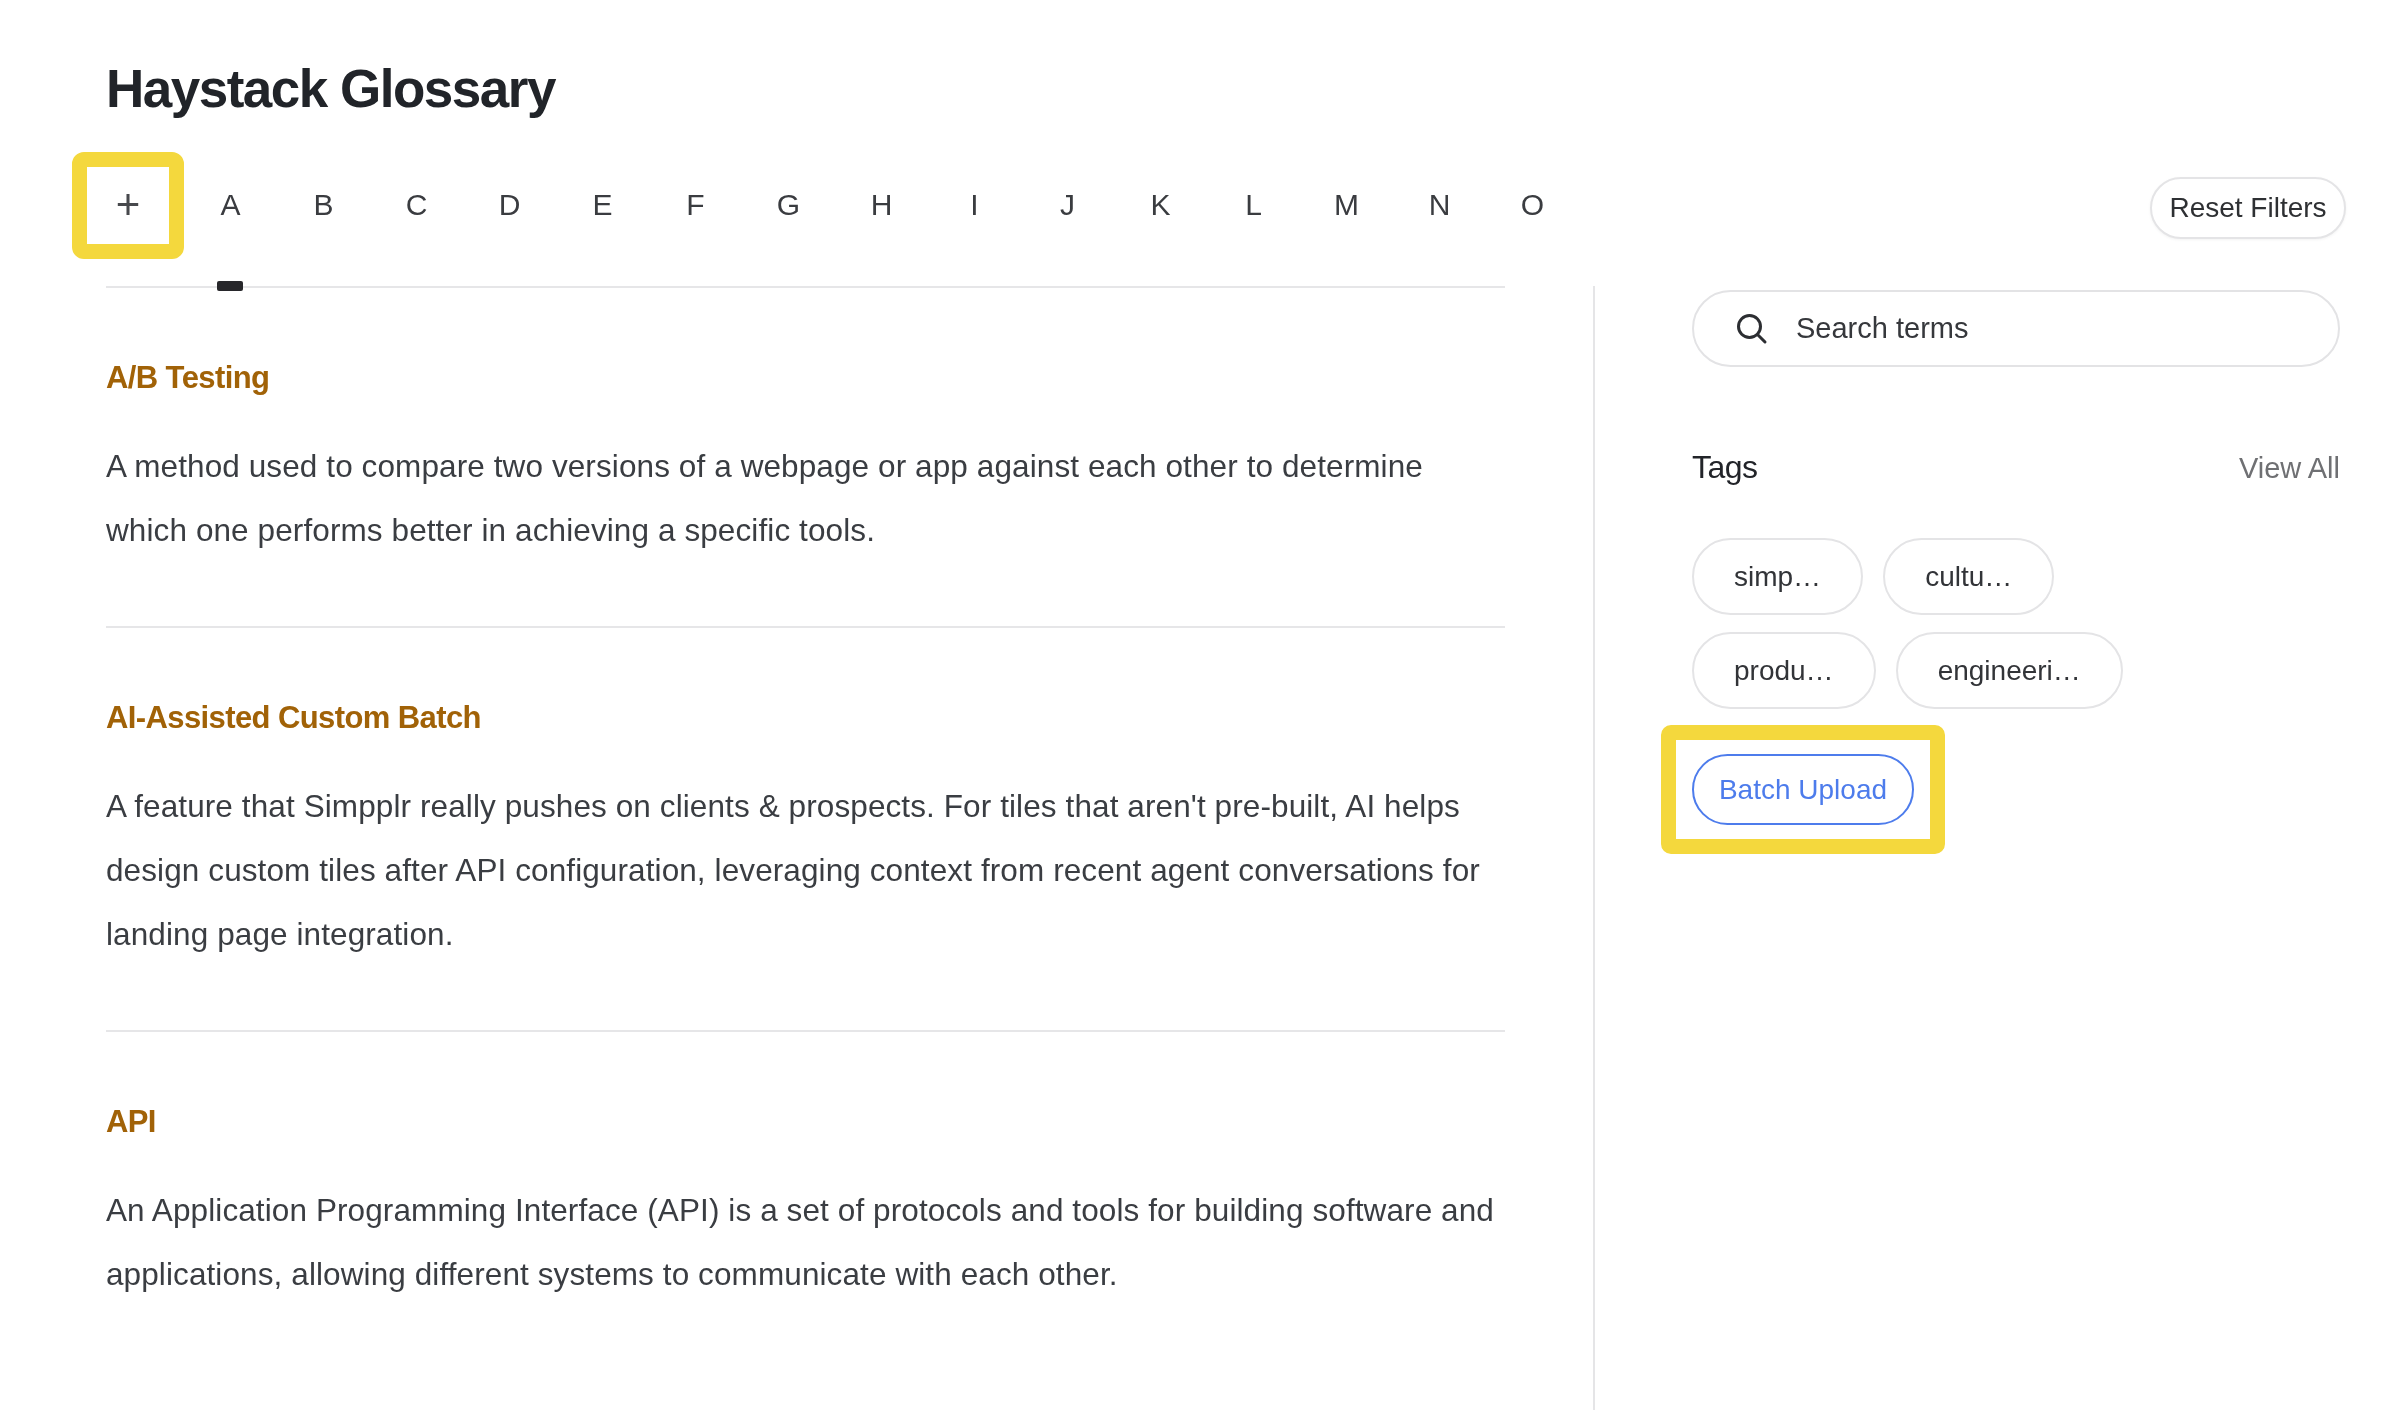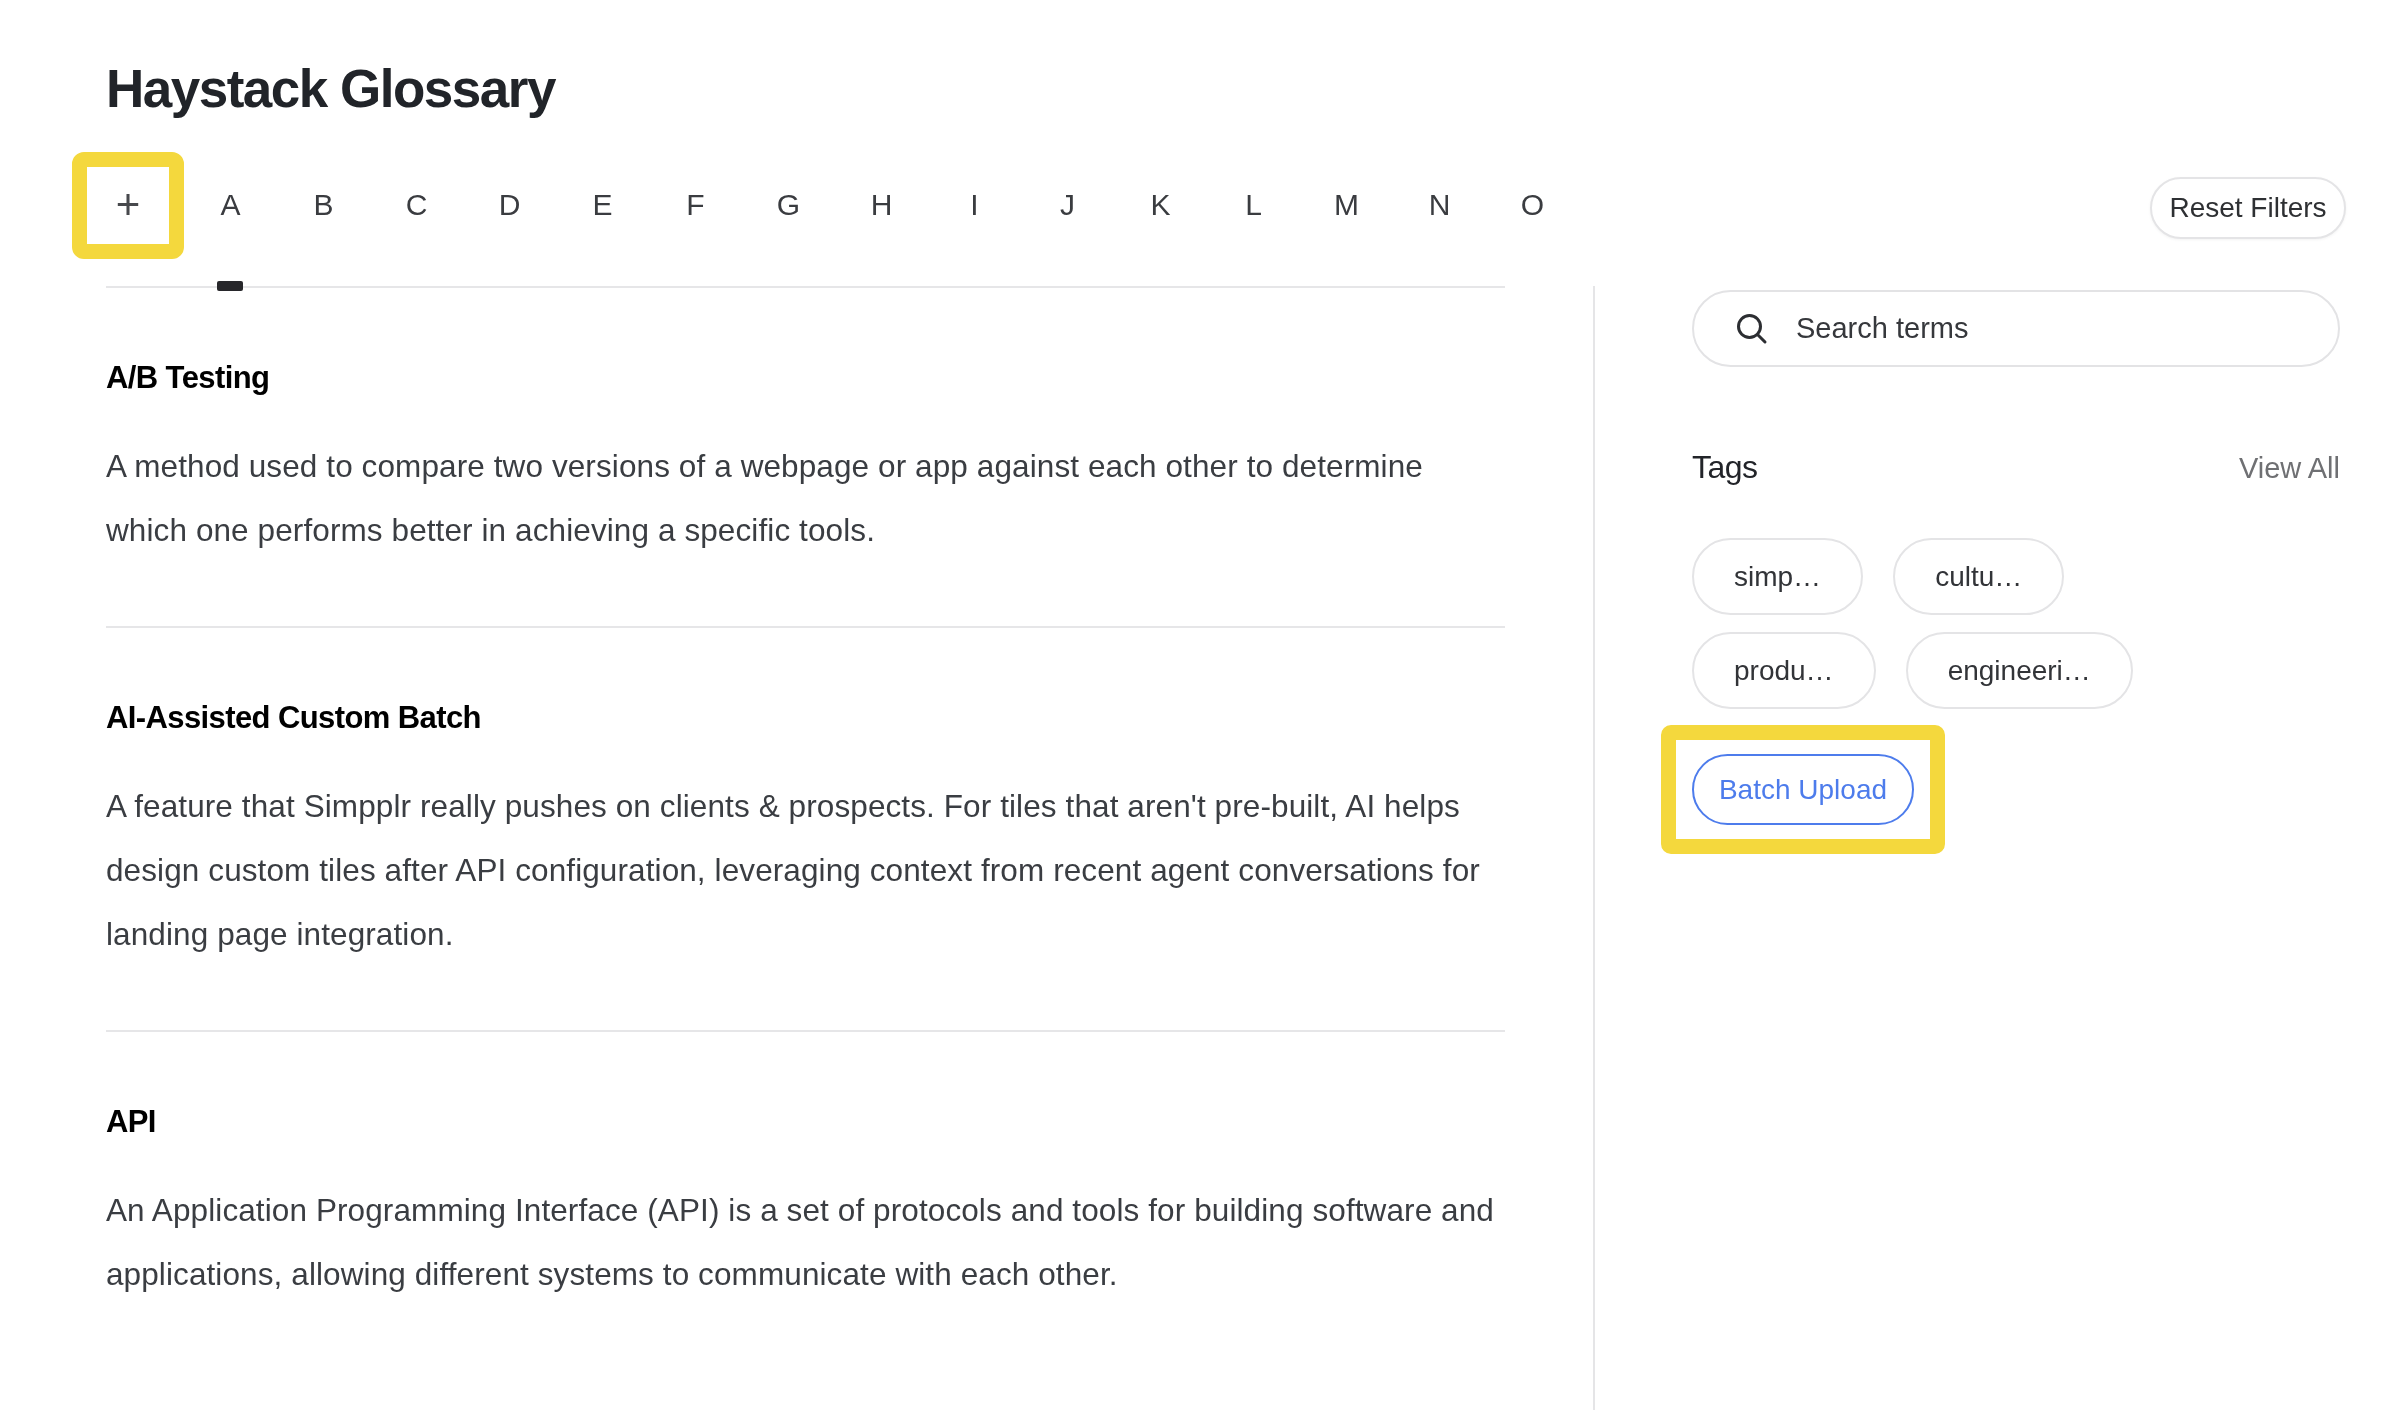--- a/index.html
+++ b/index.html
@@ -65,21 +65,21 @@
     padding-left: 106px;
   }
   .glossary-list {
     width: 1399px;
     border-top: 2px solid #e6e6e8;
   }
   .glossary-entry { padding: 72px 0 64px 0; }
   .glossary-entry:not(:last-child) { border-bottom: 2px solid #e6e6e8; }
   .term {
     font-size: 31px; font-weight: 700; letter-spacing: -0.6px;
-    color: #000000;
+    color: #a16207;
   }
   .definition {
     margin-top: 38px; max-width: 1400px;
     font-size: 31.5px; line-height: 64px; letter-spacing: 0.1px;
     color: #3a3d42;
   }
 
   
   .sidebar {
     flex: 1 1 auto;
@@ -102,21 +102,21 @@
 
   .tags-header {
     margin-top: 82px; width: 648px;
     display: flex; justify-content: space-between; align-items: baseline;
   }
   .tags-heading { font-size: 32px; font-weight: 400; letter-spacing: -0.5px; color: #222429; }
   .view-all-link { font-size: 29px; color: #6f7073; cursor: pointer; }
 
   .tag-pills {
     margin-top: 52px; width: 560px;
-    display: flex; flex-wrap: wrap; gap: 17px 30px;
+    display: flex; flex-wrap: wrap; gap: 17px 20px;
   }
   .tag-pill {
     height: 77px; padding: 0 40px;
     border: 2px solid #e4e4e6; border-radius: 40px; background: #fff;
     display: flex; align-items: center; justify-content: center;
     font-size: 28px; color: #323438; cursor: pointer;
   }
 
   .batch-annotation {
     margin-top: 16px; margin-left: -31px;

